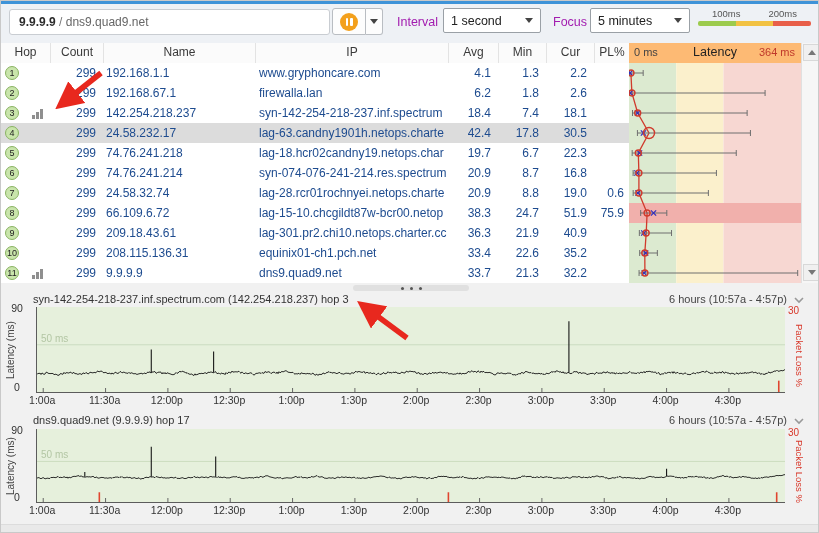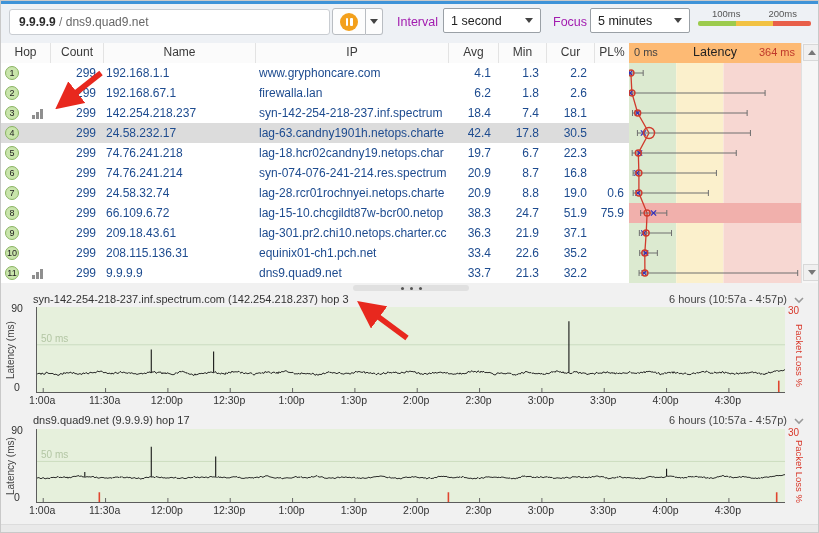--- a/index.html
+++ b/index.html
@@ -229,21 +229,21 @@
       </div>
       <div class="trow">
         <div class="hopcell">
           <span class="hop-badge">9</span>
         </div>
         <div class="c-count">299</div>
         <div class="c-ip">209.18.43.61</div>
         <div class="c-name">lag-301.pr2.chi10.netops.charter.cc</div>
         <div class="c-avg">36.3</div>
         <div class="c-min">21.9</div>
-        <div class="c-cur">37.1</div>
+        <div class="c-cur">40.9</div>
         <div class="c-pl"></div>
       </div>
       <div class="trow">
         <div class="hopcell">
           <span class="hop-badge">10</span>
         </div>
         <div class="c-count">299</div>
         <div class="c-ip">208.115.136.31</div>
         <div class="c-name">equinix01-ch1.pch.net</div>
         <div class="c-avg">33.4</div>

